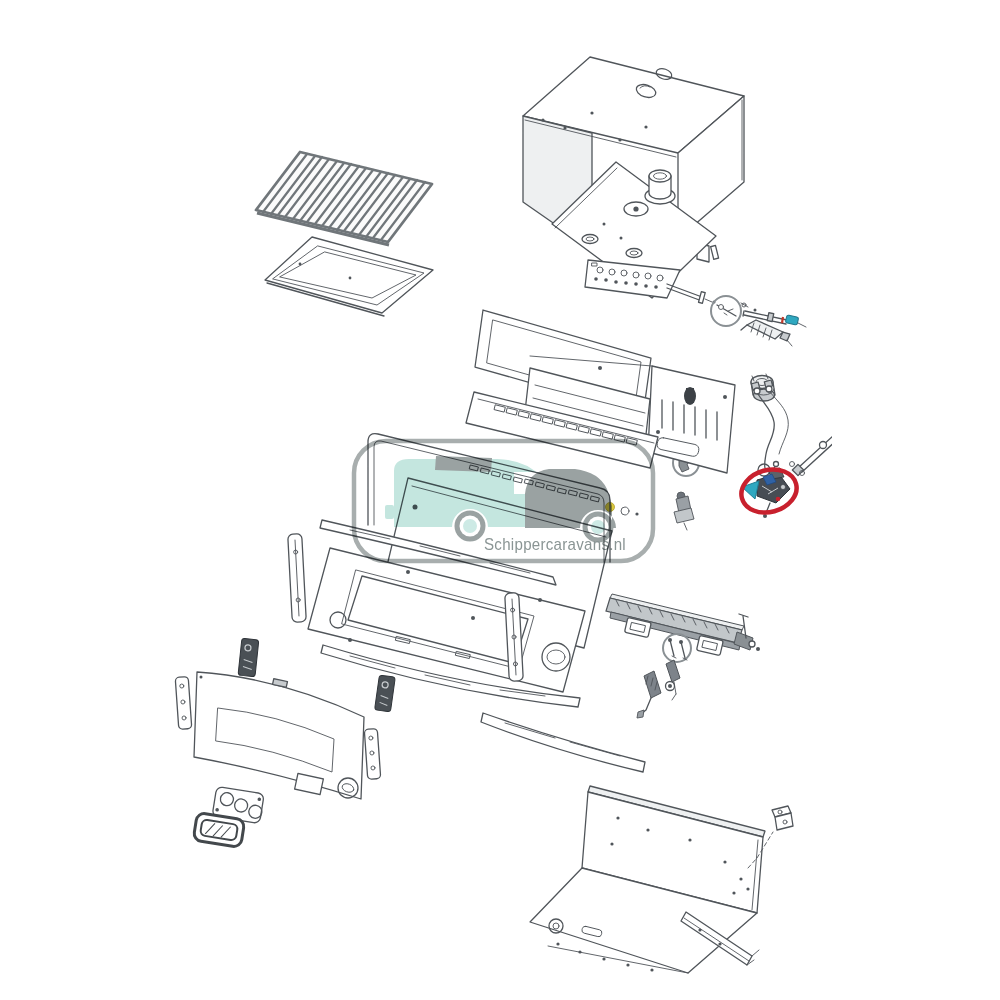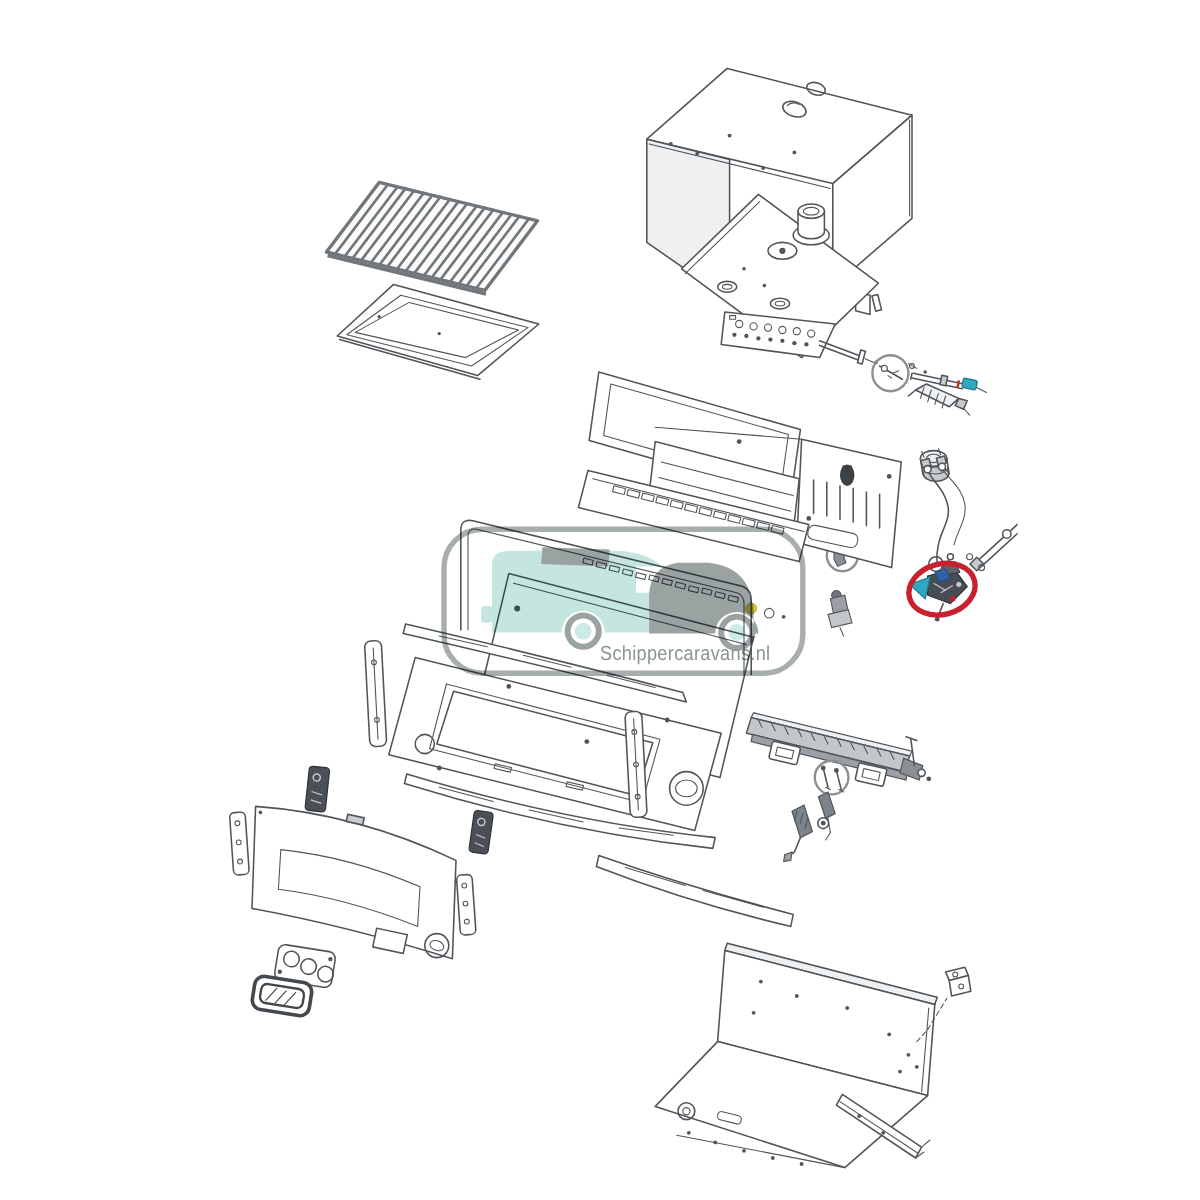--- a/index.html
+++ b/index.html
@@ -1,17 +1,17 @@
 <!DOCTYPE html>
 <html><head>
 <meta charset="utf-8">
 <style>
   html,body{margin:0;padding:0;background:#ffffff;}
   .stage{position:relative;width:832px;height:1000px;background:#ffffff;overflow:hidden;
-         font-family:"Liberation Sans",sans-serif;margin-left:16px;}
+         font-family:"Liberation Sans",sans-serif;}
   svg{display:block}
   .ln{fill:none;stroke:#50555a;stroke-width:1.3;stroke-linejoin:round;stroke-linecap:round}
   .thin{stroke-width:0.9}
   .fw{fill:#ffffff}
   .fl{fill:#eef0f1}
   .fm{fill:#c7cbce}
   .dot{fill:#50555a;stroke:none}
   .mag{fill:none;stroke:#8a9094;stroke-width:2}
   .rackbar{stroke:#70767a;stroke-width:2.2;stroke-linecap:round}
   .wm-text{font-family:"Liberation Sans",sans-serif;font-size:17px;letter-spacing:.3px;

